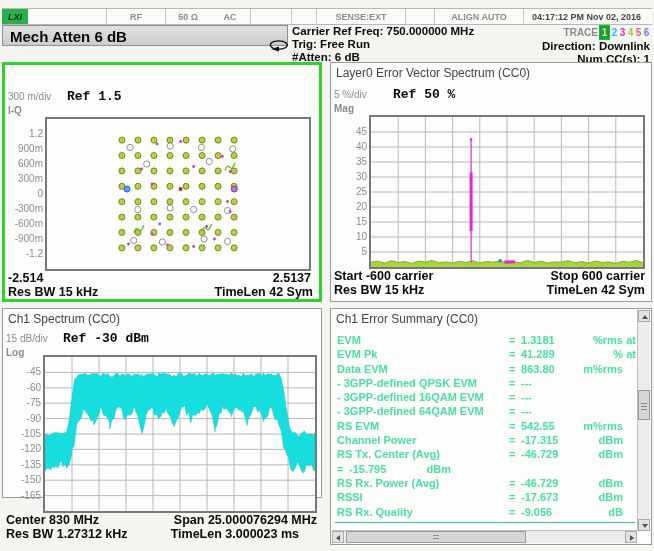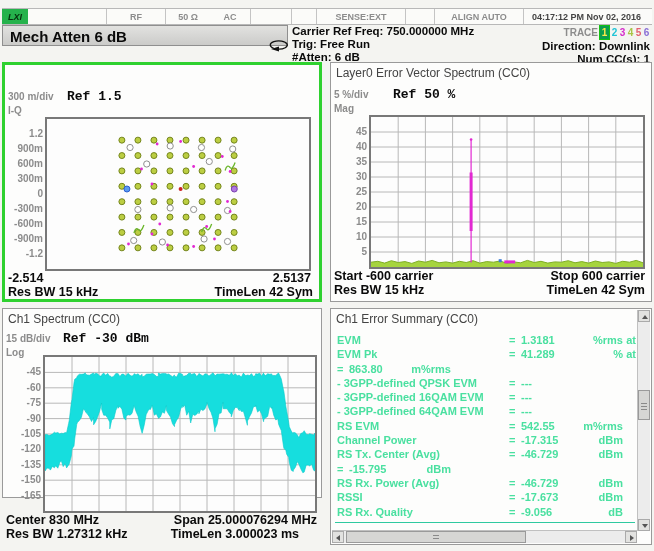--- a/index.html
+++ b/index.html
@@ -20,27 +20,27 @@
   .hdr-mid{position:absolute;left:292px;top:25px;font-size:11.5px;font-weight:bold;color:#0a0a0a;line-height:13px;}
   .hdr-right{position:absolute;right:4px;top:25px;text-align:right;font-size:11.5px;font-weight:bold;color:#0a0a0a;line-height:13px;}
   .trace-line{font-size:10px;font-weight:bold;color:#8c8c8c;}
   .trace-line b{display:inline-block;min-width:7px;text-align:center;font-weight:bold;margin-left:1px;}
   .trace-active{border:1px solid #14c114;background:#0b9e4e;color:#ffe94a;padding:0 1px;}
   .sweep-icon{position:absolute;left:268px;top:38px;}
   
   .panel{position:absolute;background:#fdfdfc;border:1px solid #9a9a9a;box-sizing:border-box;}
   .panel.active{border:3px solid #2fd12f;}
   .p-title{position:absolute;left:5px;top:3px;font-size:12px;color:#444;white-space:nowrap;}
-  .p-scale{position:absolute;left:3px;font-size:10px;font-weight:bold;color:#8c8c8c;white-space:nowrap;}
+  .p-scale{position:absolute;left:3px;font-size:10px;font-weight:normal;color:#8c8c8c;white-space:nowrap;}
   .p-ref{position:absolute;font-size:13px;font-weight:bold;color:#0a0a0a;white-space:nowrap;font-family:Liberation Mono, monospace;}
   .p-axis{position:absolute;left:3px;font-size:10px;font-weight:bold;color:#8c8c8c;}
   .plot{position:absolute;border:2px solid #787878;background:#fdfdfd;}
   .plot svg{display:block;}
   .ylab{position:absolute;right:100%;margin-right:4px;width:36px;text-align:right;
-    font-size:10px;font-weight:bold;color:#8c8c8c;line-height:11px;}
+    font-size:10px;font-weight:normal;color:#8c8c8c;line-height:11px;}
   .ann{position:absolute;font-size:12.5px;font-weight:bold;color:#0a0a0a;white-space:nowrap;}
   
   .sum-rows{position:absolute;left:6px;top:24px;right:15px;}
   .srow{display:flex;font-size:11px;font-weight:bold;color:#4ae0a0;line-height:14.3px;white-space:nowrap;}
   .s-name{flex:0 0 172px;overflow:hidden;}
   .s-eq{flex:0 0 12px;}
   .s-val{flex:0 0 56px;}
   .s-unit{flex:0 0 46px;text-align:right;}
   .s-extra{flex:1;text-align:right;}
   .sum-sep{position:absolute;left:4px;right:16px;height:1px;background:#2fc9a0;}
@@ -331,20 +331,21 @@
           <span class="s-extra">at</span>
         </div>
         <div class="srow">
           <span class="s-name">EVM Pk</span>
           <span class="s-eq">=</span>
           <span class="s-val">41.289</span>
           <span class="s-unit">%</span>
           <span class="s-extra">at</span>
         </div>
         <div class="srow">
+          <span class="s-name">Data EVM</span>
           <span class="s-eq">=</span>
           <span class="s-val">863.80</span>
           <span class="s-unit">m%rms</span>
           <span class="s-extra"></span>
         </div>
         <div class="srow">
           <span class="s-name">- 3GPP-defined QPSK EVM</span>
           <span class="s-eq">=</span>
           <span class="s-val">---</span>
           <span class="s-unit"></span>

